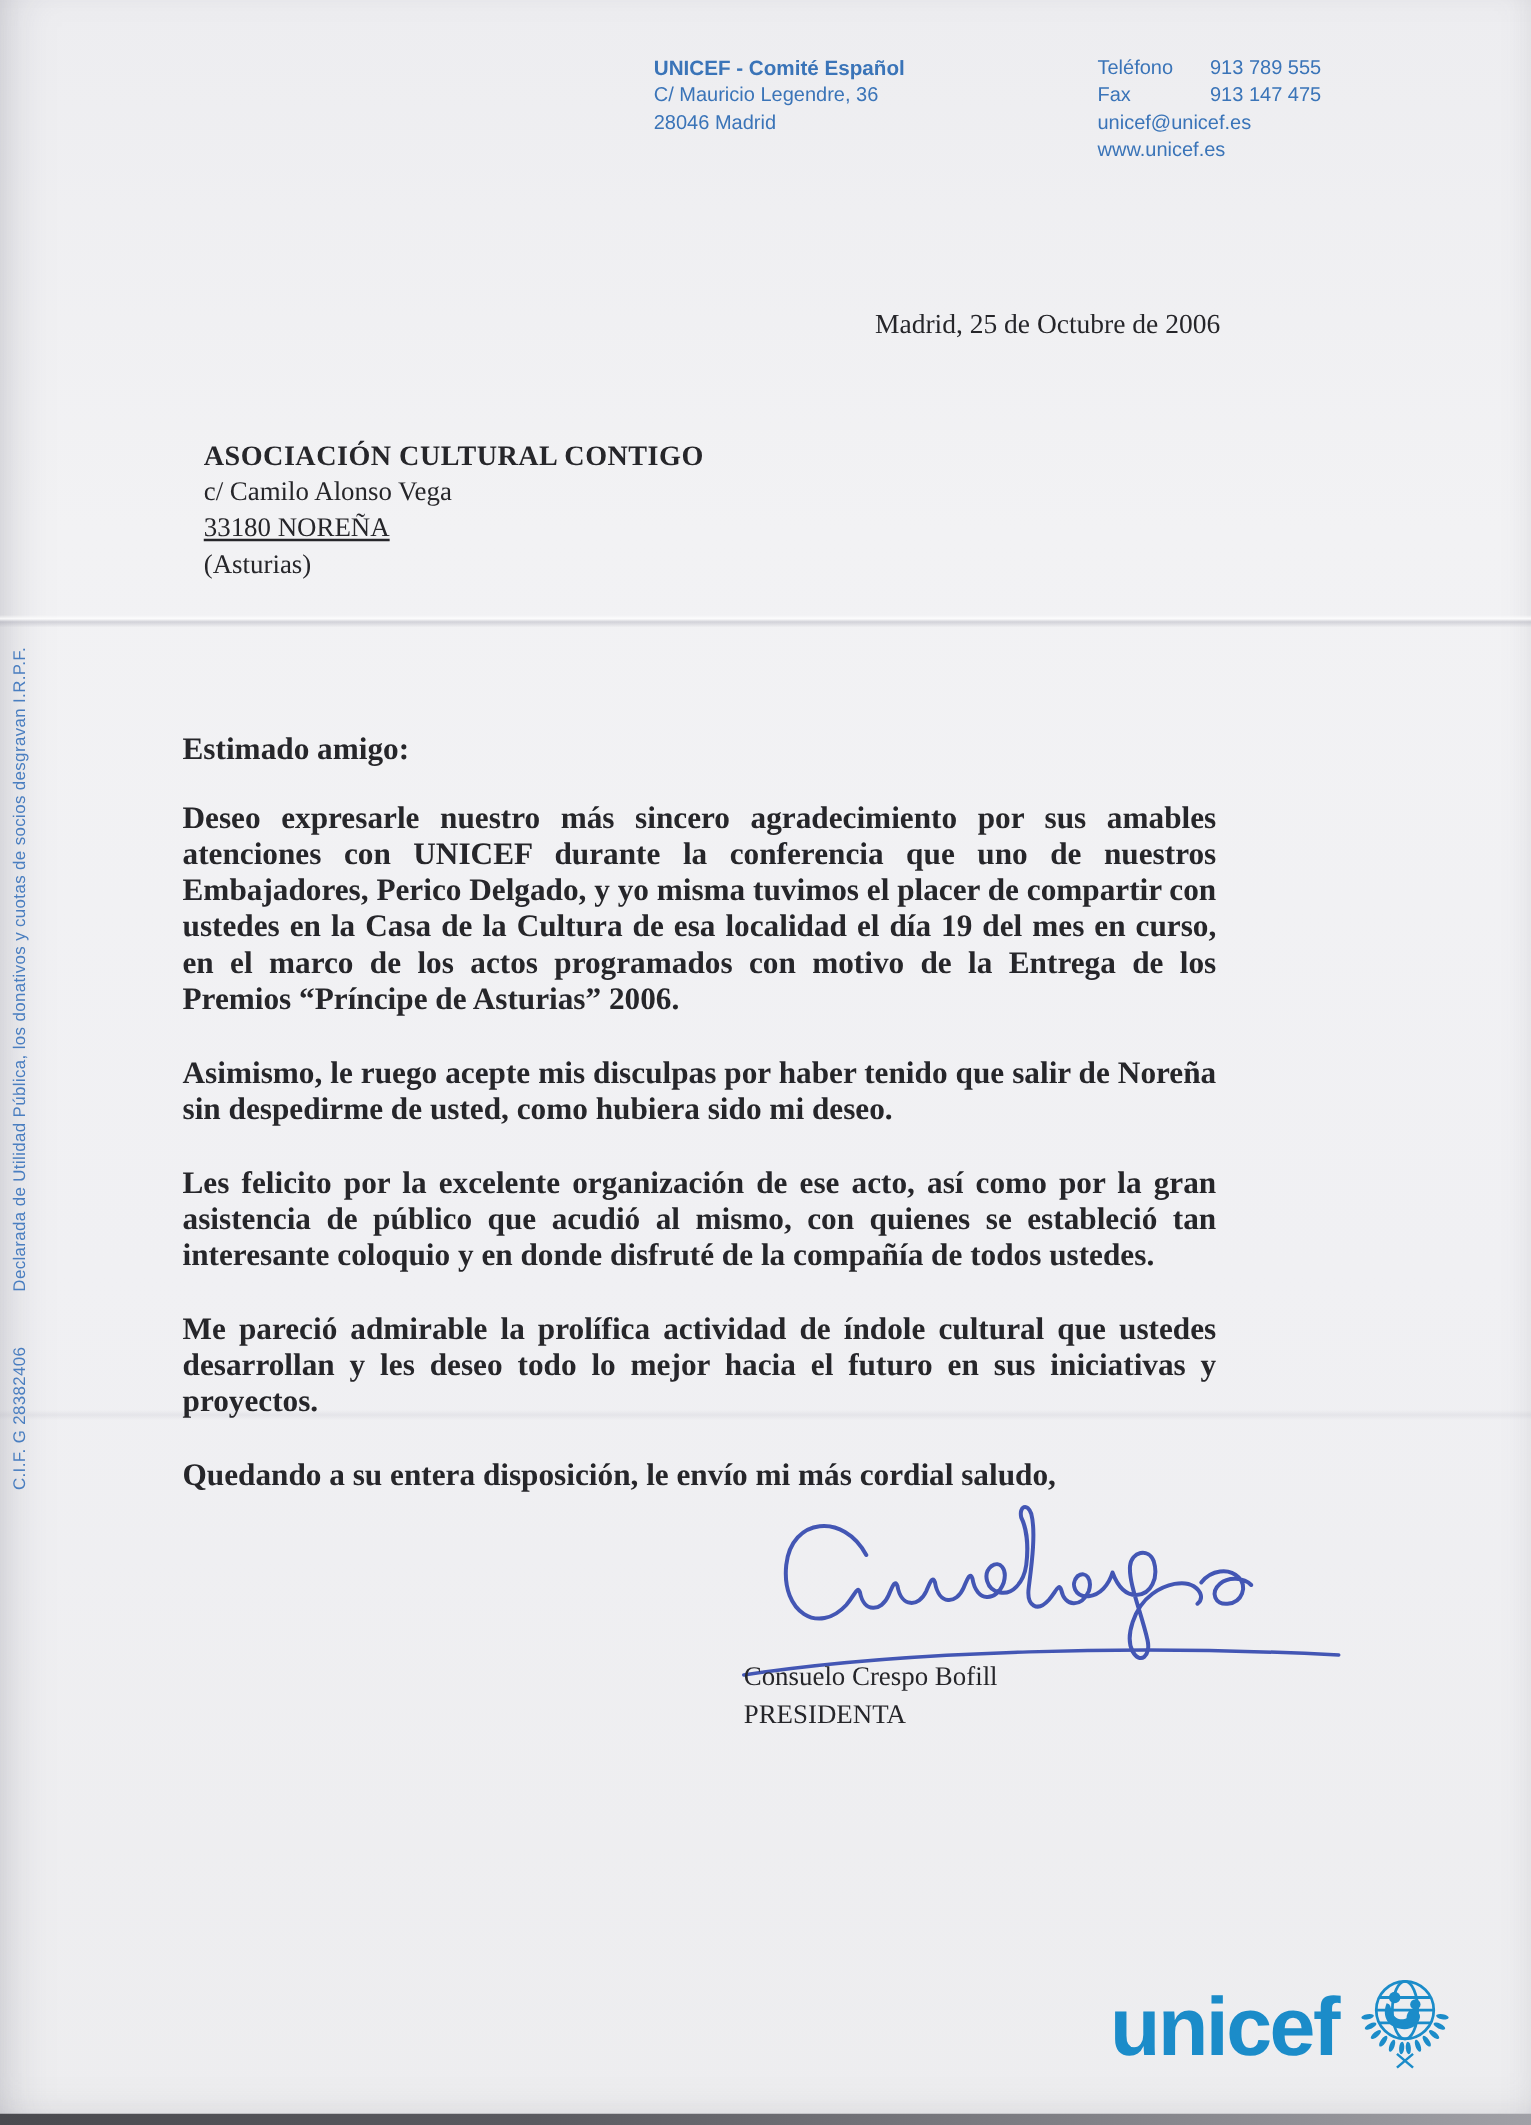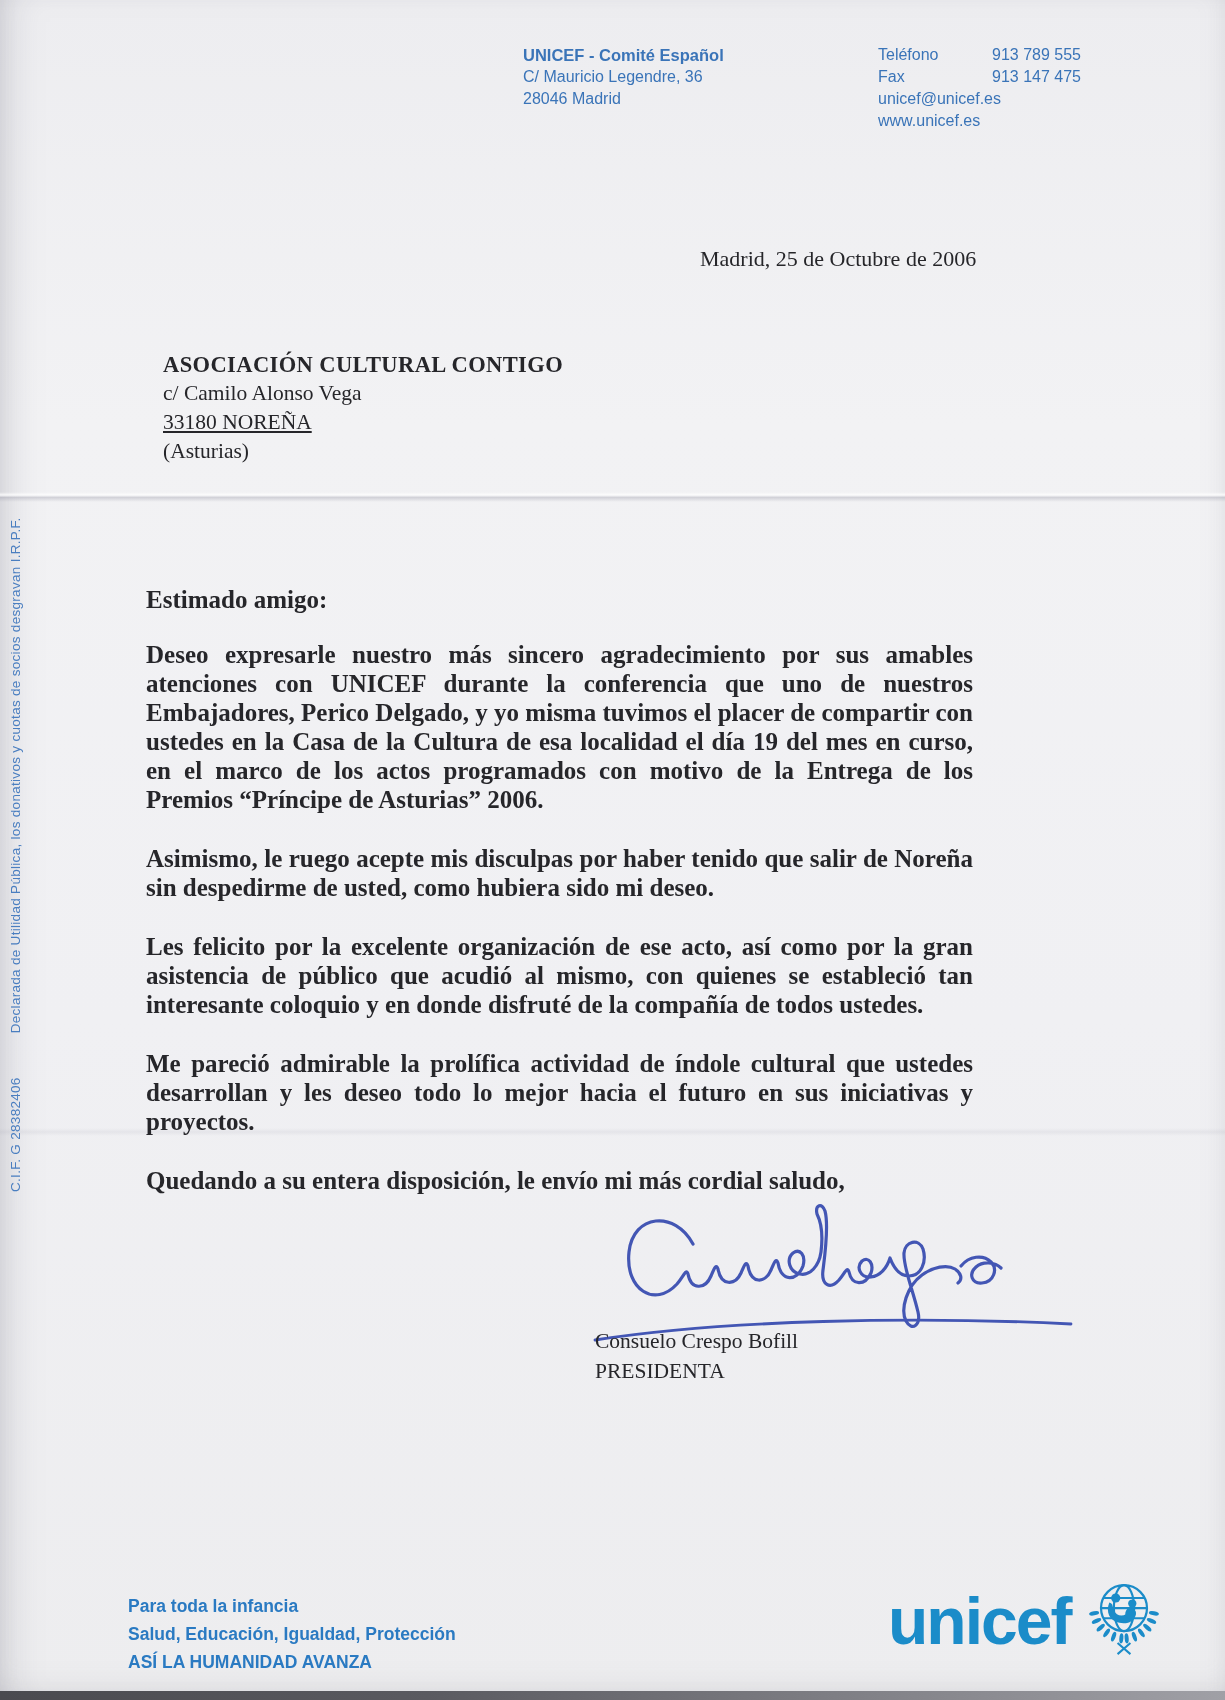--- a/index.html
+++ b/index.html
@@ -31,21 +31,21 @@
   .crease-2{top:1128px;height:8px;opacity:.5;
     background:linear-gradient(180deg,rgba(255,255,255,0),rgba(160,160,175,.28) 50%,rgba(255,255,255,0));}
   .scan-edge{position:absolute;left:0;bottom:0;width:100%;height:9px;
     background:linear-gradient(90deg,#4a4a4f 0%,#5a5a60 35%,#808086 70%,#a0a0a6 100%);}
   
   .lh-left{position:absolute;left:523px;top:44px;color:var(--brand-blue);
     font-size:16px;line-height:22px;}
   .lh-left .org{font-weight:bold;font-size:16.5px;}
   .lh-right{position:absolute;left:878px;top:44px;color:var(--brand-blue);
     font-size:16px;line-height:22px;}
-  .lh-right .row{display:flex;gap:24px;}
+  .lh-right .row{display:flex;}
   .lh-right .lbl{width:90px;}
   
   .side-note{
     position:absolute;left:8px;top:1192px;
     transform:rotate(-90deg);transform-origin:0 0;
     width:660px;display:flex;gap:44px;white-space:nowrap;
     color:var(--side-blue);font-size:13.5px;letter-spacing:.3px;
   }
   
   .dateline{position:absolute;left:700px;top:246px;
@@ -133,25 +133,20 @@
              C344,46 330,49 329,61 C328,75 338,98 343,120 C346,133 337,140 331,129
              C325,117 332,94 347,83 C358,75 372,72 380,77 C386,81 388,87 383,91"></path>
     <path d="M386,74 C394,64 408,62 416,70 C423,77 419,90 407,91 C397,92 393,82 401,75 C408,69 420,70 426,76"></path>
     <path d="M20,148 C150,128 340,124 496,132" stroke-width="2.8"></path>
   </svg>
   <div class="sig-block">
     <div>Consuelo Crespo Bofill</div>
     <div>PRESIDENTA</div>
   </div>
 
-  <div class="taglines">
-    <div>Para toda la infancia</div>
-    <div>Salud, Educación, Igualdad, Protección</div>
-    <div>ASÍ LA HUMANIDAD AVANZA</div>
-  </div>
 
   <div class="logo-wrap">
     <span class="logo-text">unicef</span>
     <svg class="emblem" viewBox="0 0 100 100">
       <g stroke="currentColor" stroke-width="2.4" fill="none">
         <circle cx="50" cy="36" r="25"></circle>
         <ellipse cx="50" cy="36" rx="11" ry="25"></ellipse>
         <path d="M25,36 h50 M27.6,25 h44.8 M27.6,47 h44.8"></path>
       </g>
       <g fill="currentColor">

